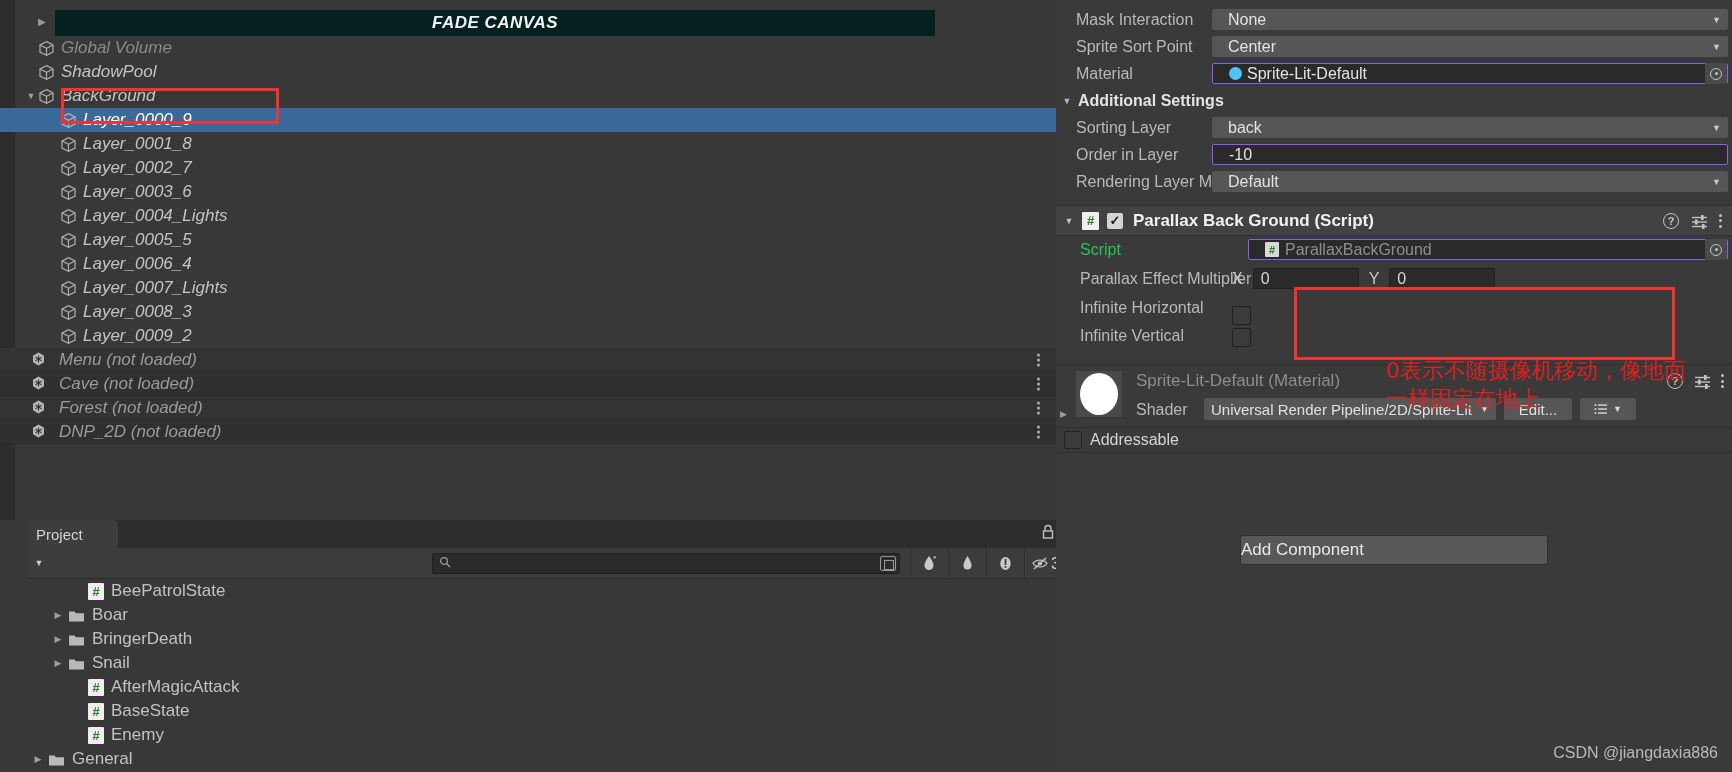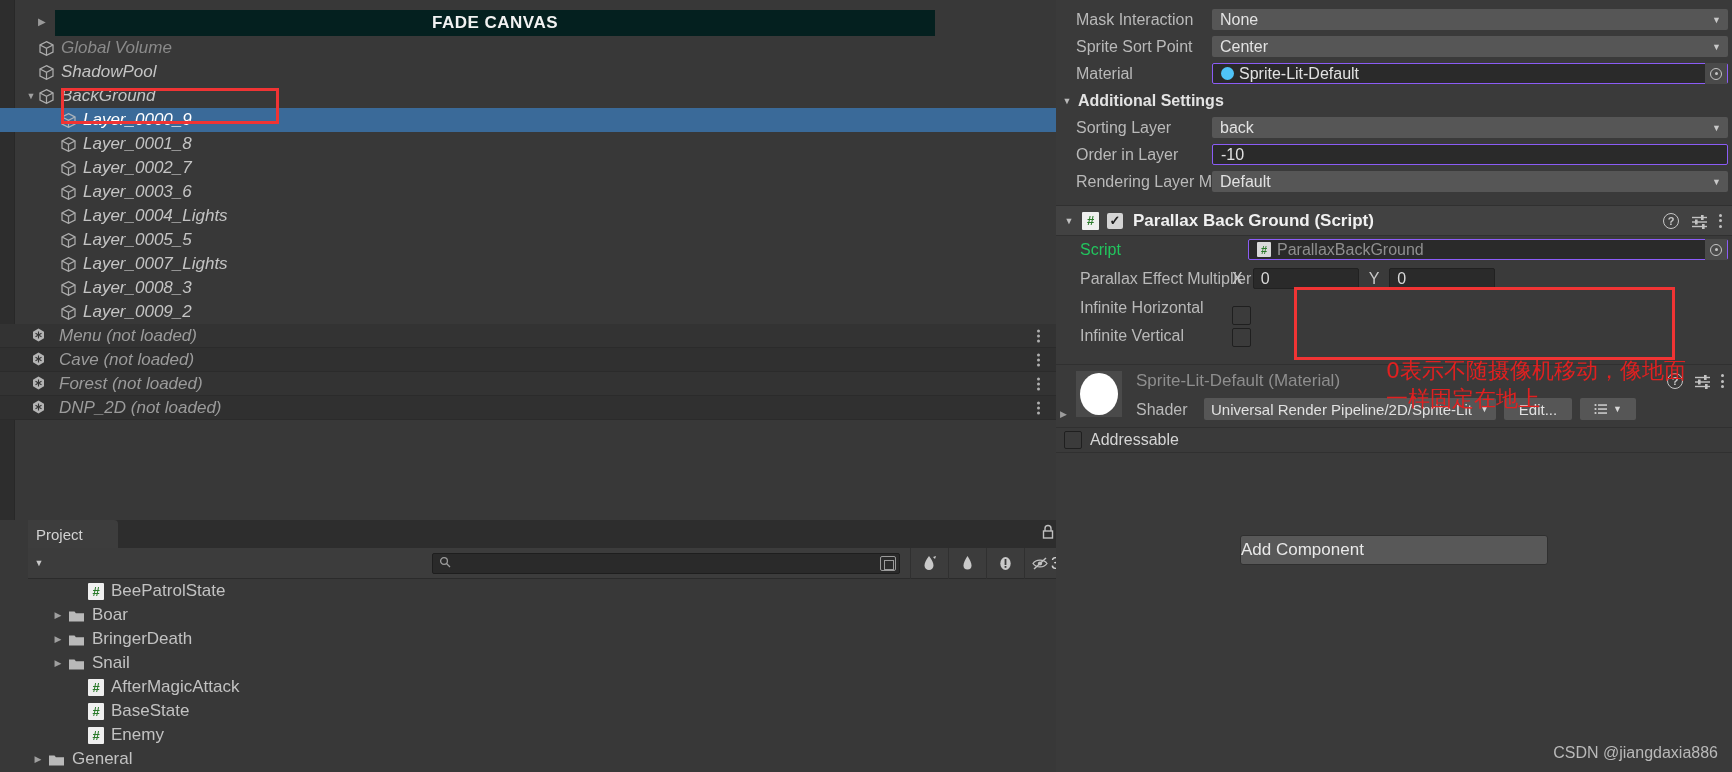--- a/index.html
+++ b/index.html
@@ -43,21 +43,21 @@
   .ico-cube svg { display:block; }
   .ico-unity { width:17px; height:17px; flex:0 0 17px; margin-right:6px; }
 
   
   .fade-banner {
     position:absolute; left:55px; top:4px; width:880px; height:26px;
     background:#04201f;
     display:flex; align-items:center; justify-content:center;
   }
   .fade-banner span {
-    color:#f2f2f2; font-weight:bold;
+    color:#f2f2f2; font-style:italic; font-weight:bold;
     font-size:17px; letter-spacing:.5px;
   }
   .fade-arrow {
     position:absolute; left:38px; top:10px; color:#9a9a9a; font-size:10px;
   }
 
   .kebab {
     position:absolute; right:16px; top:50%; transform:translateY(-50%);
     display:flex; flex-direction:column; gap:2px;
   }
@@ -124,21 +124,21 @@
   
   #inspector {
     position:absolute; left:1056px; top:0; width:676px; height:772px;
     background:#3a3a3a;
   }
   .irow { position:relative; height:27px; display:flex; align-items:center; }
   .ilabel { color:#b9b9b9; font-size:16px; white-space:nowrap; }
   .ifield {
     position:absolute; left:156px; right:4px; height:21px;
     background:#565656; border-radius:2px; display:flex; align-items:center;
-    padding-left:8px; color:#e2e2e2; font-size:16px;
+    padding-left:16px; color:#e2e2e2; font-size:16px;
   }
   .ifield.dark { background:#2a2a2a; border:1px solid #8b5cf6; }
   .ifield .caret { position:absolute; right:7px; font-size:9px; color:#c9c9c9; }
   .ifield .circlebtn {
     position:absolute; right:0; top:-1px; width:22px; height:21px;
     background:#4a4a4a; display:flex;align-items:center;justify-content:center;
   }
   .dot-ring { width:12px;height:12px;border:1.5px solid #c5c5c5;border-radius:50%;position:relative;}
   .dot-ring::after{content:"";position:absolute;left:3.5px;top:3.5px;width:3px;height:3px;background:#c5c5c5;border-radius:50%;}
 
@@ -346,20 +346,31 @@
         <div class="hrow indent-2">
           <span class="foldout none"></span>
           <span class="ico-cube">
             <svg width="17" height="17" viewBox="0 0 17 17">
               <path d="M8.5 1.6 L15 5 L15 12 L8.5 15.4 L2 12 L2 5 Z" fill="none" stroke="#c0c0c0" stroke-width="1.25"></path>
               <path d="M2 5 L8.5 8.4 L15 5" fill="none" stroke="#c0c0c0" stroke-width="1.25"></path>
               <path d="M8.5 8.4 L8.5 15.4" fill="none" stroke="#c0c0c0" stroke-width="1.25"></path>
             </svg>
           </span>
           <span>Layer_0005_5</span>
+        </div>
+        <div class="hrow indent-2">
+          <span class="foldout none"></span>
+          <span class="ico-cube">
+            <svg width="17" height="17" viewBox="0 0 17 17">
+              <path d="M8.5 1.6 L15 5 L15 12 L8.5 15.4 L2 12 L2 5 Z" fill="none" stroke="#c0c0c0" stroke-width="1.25"></path>
+              <path d="M2 5 L8.5 8.4 L15 5" fill="none" stroke="#c0c0c0" stroke-width="1.25"></path>
+              <path d="M8.5 8.4 L8.5 15.4" fill="none" stroke="#c0c0c0" stroke-width="1.25"></path>
+            </svg>
+          </span>
+          <span>Layer_0006_4</span>
         </div>
         <div class="hrow indent-2">
           <span class="foldout none"></span>
           <span class="ico-cube">
             <svg width="17" height="17" viewBox="0 0 17 17">
               <path d="M8.5 1.6 L15 5 L15 12 L8.5 15.4 L2 12 L2 5 Z" fill="none" stroke="#c0c0c0" stroke-width="1.25"></path>
               <path d="M2 5 L8.5 8.4 L15 5" fill="none" stroke="#c0c0c0" stroke-width="1.25"></path>
               <path d="M8.5 8.4 L8.5 15.4" fill="none" stroke="#c0c0c0" stroke-width="1.25"></path>
             </svg>
           </span>

